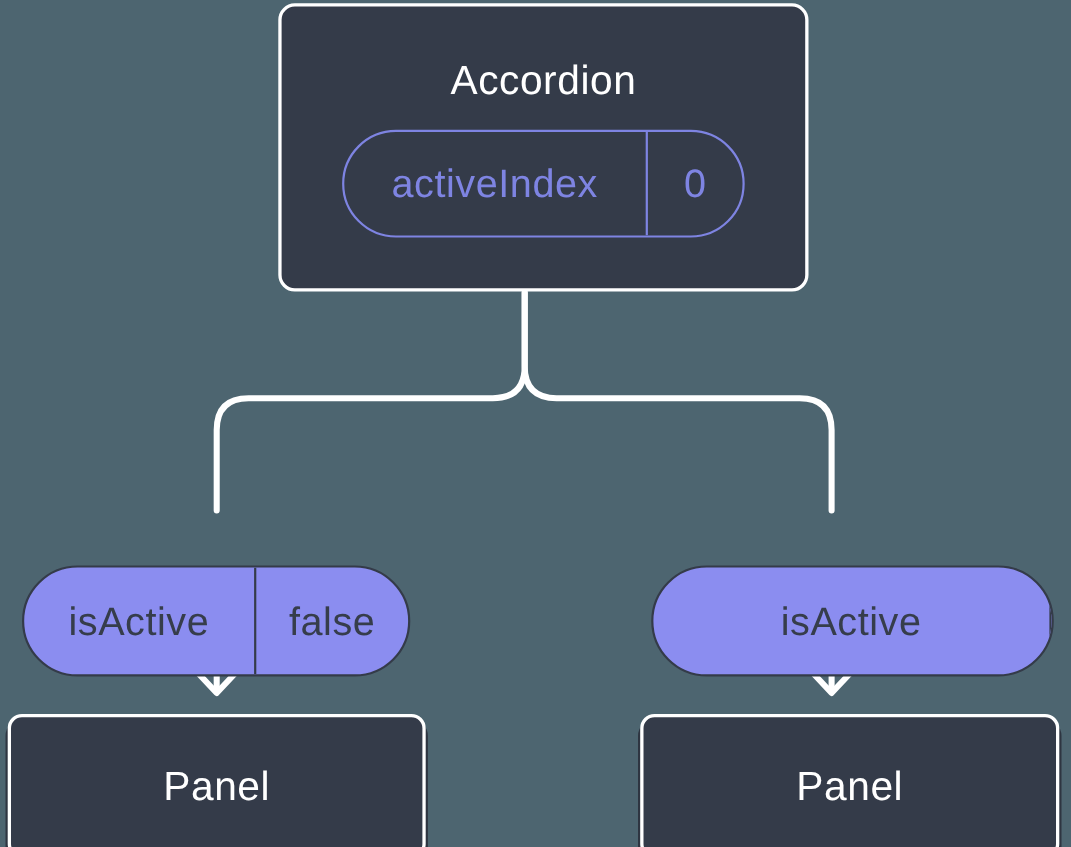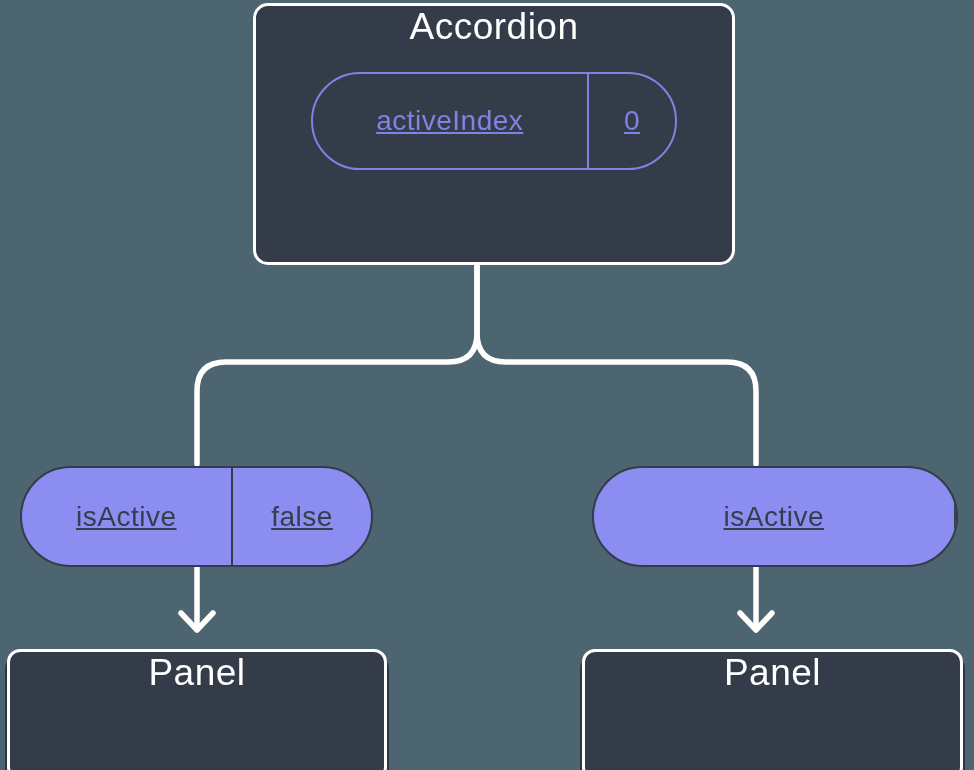--- a/index.html
+++ b/index.html
@@ -41,20 +41,21 @@
     stroke-linejoin: round;
   }
   .node {
     position: absolute;
     background: var(--node-fill);
     border: 3px solid var(--node-border);
     color: var(--node-text);
     display: flex;
     flex-direction: column;
     align-items: center;
+    justify-content: center;
   }
   .node-accordion {
     left: 253px; top: 3px;
     width: 482px; height: 262px;
     border-radius: 15px;
     gap: 24px;
   }
   .node-title {
     font-size: 37px;
     font-weight: 500;
@@ -72,31 +73,31 @@
     border-radius: 49px;
     color: var(--accent-purple);
   }
   .pill-outline .pill-divider { background: var(--accent-purple); }
   .pill-solid {
     position: absolute;
     background: var(--pill-fill);
     border: 2.5px solid var(--node-fill);
     border-radius: 51px;
     color: var(--pill-text);
+    margin-top: 48px;
   }
   .pill-solid .pill-divider { background: var(--node-fill); }
   .pill-left  { left: 20px;  top: 466px; width: 353px; height: 101px; }
   .pill-right { left: 592px; top: 466px; width: 366px; height: 101px; }
   .pill-section {
     display: flex;
     align-items: center;
     justify-content: center;
-    font-size: 28px;
+    font-size: 36px;
     letter-spacing: 0.5px;
-    text-decoration: underline;
   }
   .pill-name { flex: 1 1 auto; }
   .pill-divider { flex: 0 0 2.5px; }
   .pill-value { flex: 0 0 auto; }
   .pill-outline .pill-value { width: 86px; }
   .pill-left  .pill-value { width: 138px; }
   .pill-right .pill-value { width: 153px; }
   .node-panel {
     width: 380px; height: 131px;
     border-radius: 13px;

